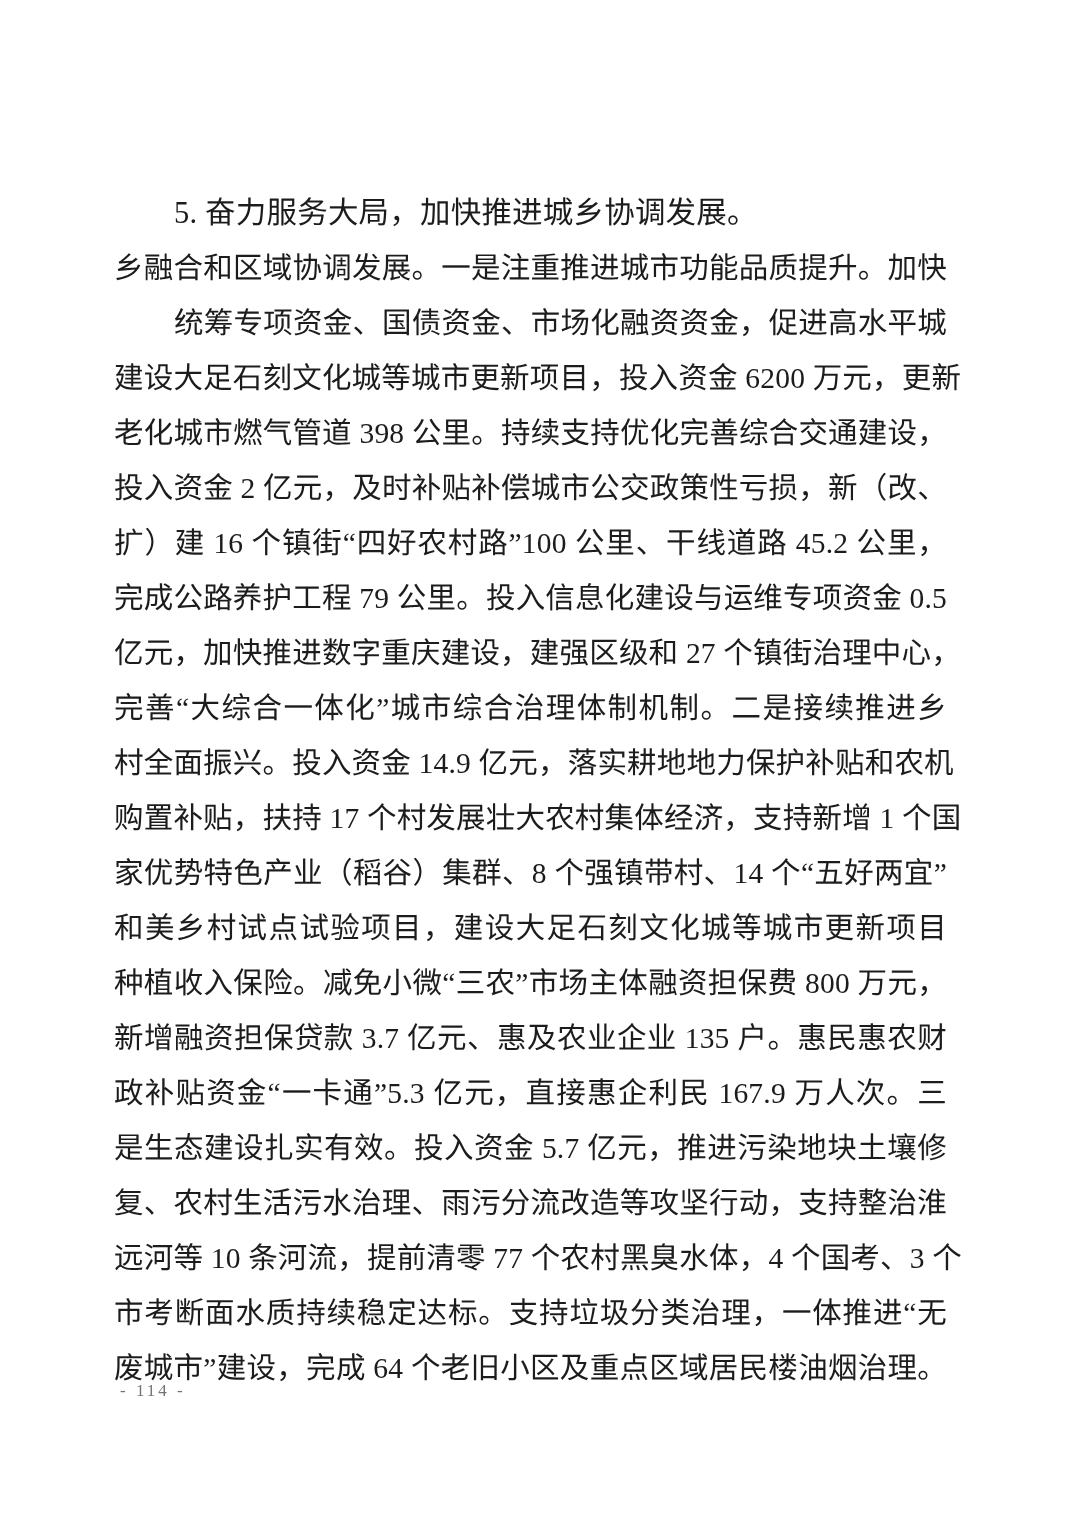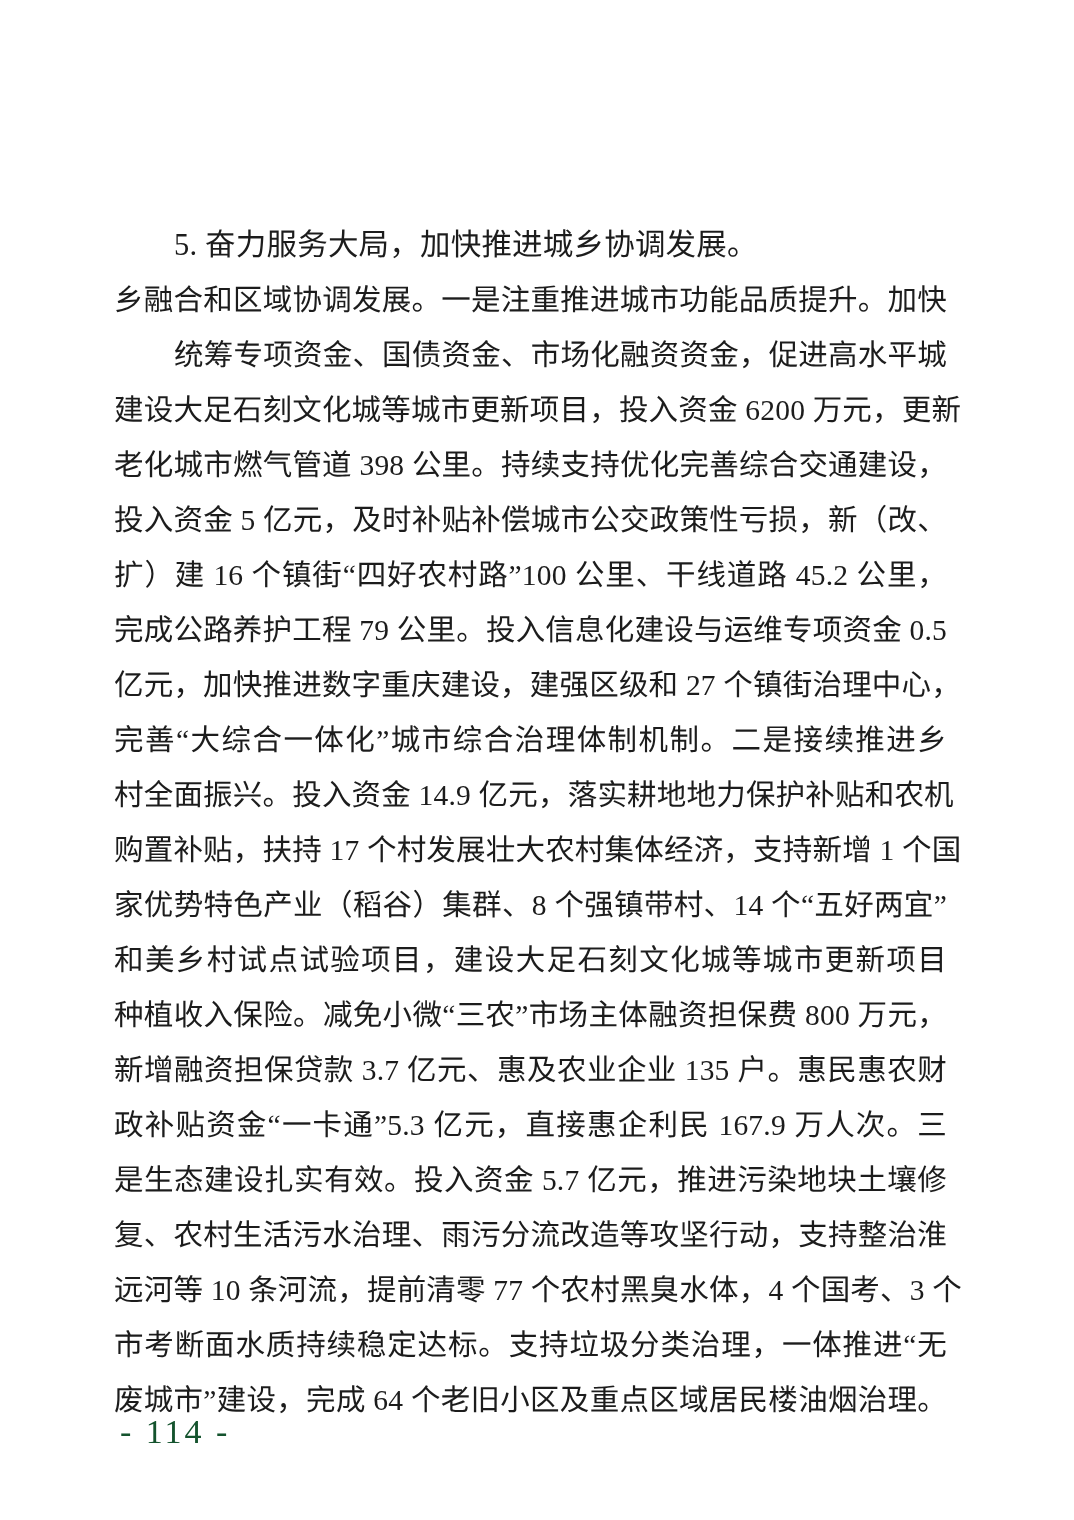--- a/index.html
+++ b/index.html
@@ -12,21 +12,20 @@
     background: #ffffff;
     position: relative;
     overflow: hidden;
     font-family: "Liberation Serif", "DejaVu Serif", serif;
     color: #1c1c1c;
   }
   .page {
     position: absolute;
     inset: 0;
     background: #ffffff;
-    margin-top: 32px;
   }
   .content {
     position: absolute;
     left: 114px;
     top: 186px;
     width: 833px;
   }
   .line {
     height: 55px;
     line-height: 55px;
@@ -43,37 +42,37 @@
     font-size: 30.5px;
     white-space: nowrap;
   }
   .line.indent {
     text-indent: 60px;
   }
   .page-number {
     position: absolute;
     left: 120px;
     top: 1381px;
-    font-size: 34px;
+    font-size: 17px;
     letter-spacing: 3px;
-    color: #14532d;
+    color: #737373;
   }
 </style>
 </head>
 <body>
 
 <div class="page">
   <div class="content">
     <div class="line heading">5. 奋力服务大局，加快推进城乡协调发展。</div>
     <div id="paragraph">
         <div class="line">乡融合和区域协调发展。一是注重推进城市功能品质提升。加快</div>
         <div class="line indent">统筹专项资金、国债资金、市场化融资资金，促进高水平城</div>
         <div class="line">建设大足石刻文化城等城市更新项目，投入资金 6200 万元，更新</div>
         <div class="line">老化城市燃气管道 398 公里。持续支持优化完善综合交通建设，</div>
-        <div class="line">投入资金 5 亿元，及时补贴补偿城市公交政策性亏损，新（改、</div>
+        <div class="line">投入资金 2 亿元，及时补贴补偿城市公交政策性亏损，新（改、</div>
         <div class="line">扩）建 16 个镇街“四好农村路”100 公里、干线道路 45.2 公里，</div>
         <div class="line">完成公路养护工程 79 公里。投入信息化建设与运维专项资金 0.5</div>
         <div class="line">亿元，加快推进数字重庆建设，建强区级和 27 个镇街治理中心，</div>
         <div class="line">完善“大综合一体化”城市综合治理体制机制。二是接续推进乡</div>
         <div class="line">村全面振兴。投入资金 14.9 亿元，落实耕地地力保护补贴和农机</div>
         <div class="line">购置补贴，扶持 17 个村发展壮大农村集体经济，支持新增 1 个国</div>
         <div class="line">家优势特色产业（稻谷）集群、8 个强镇带村、14 个“五好两宜”</div>
         <div class="line">和美乡村试点试验项目，建设大足石刻文化城等城市更新项目</div>
         <div class="line">种植收入保险。减免小微“三农”市场主体融资担保费 800 万元，</div>
         <div class="line">新增融资担保贷款 3.7 亿元、惠及农业企业 135 户。惠民惠农财</div>

